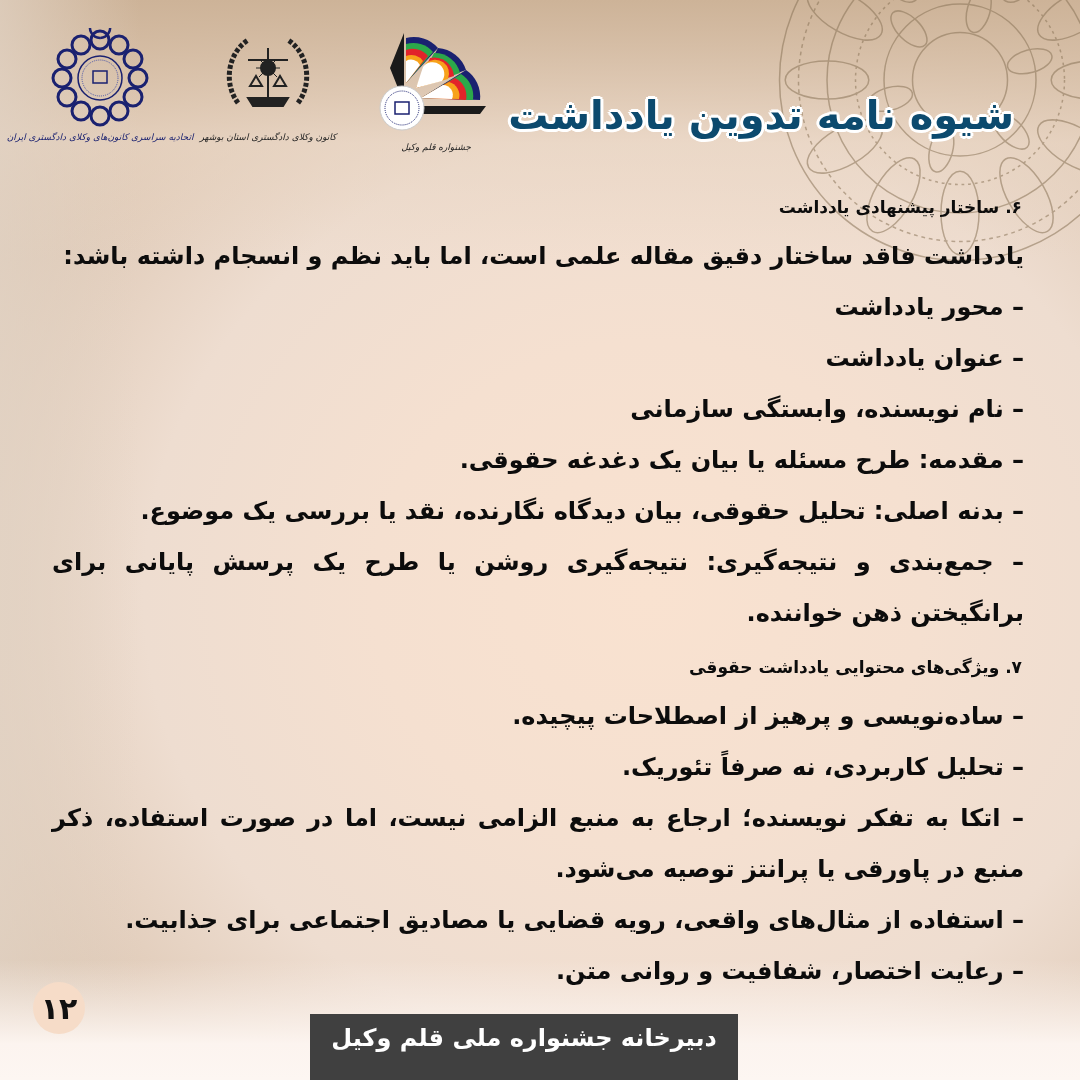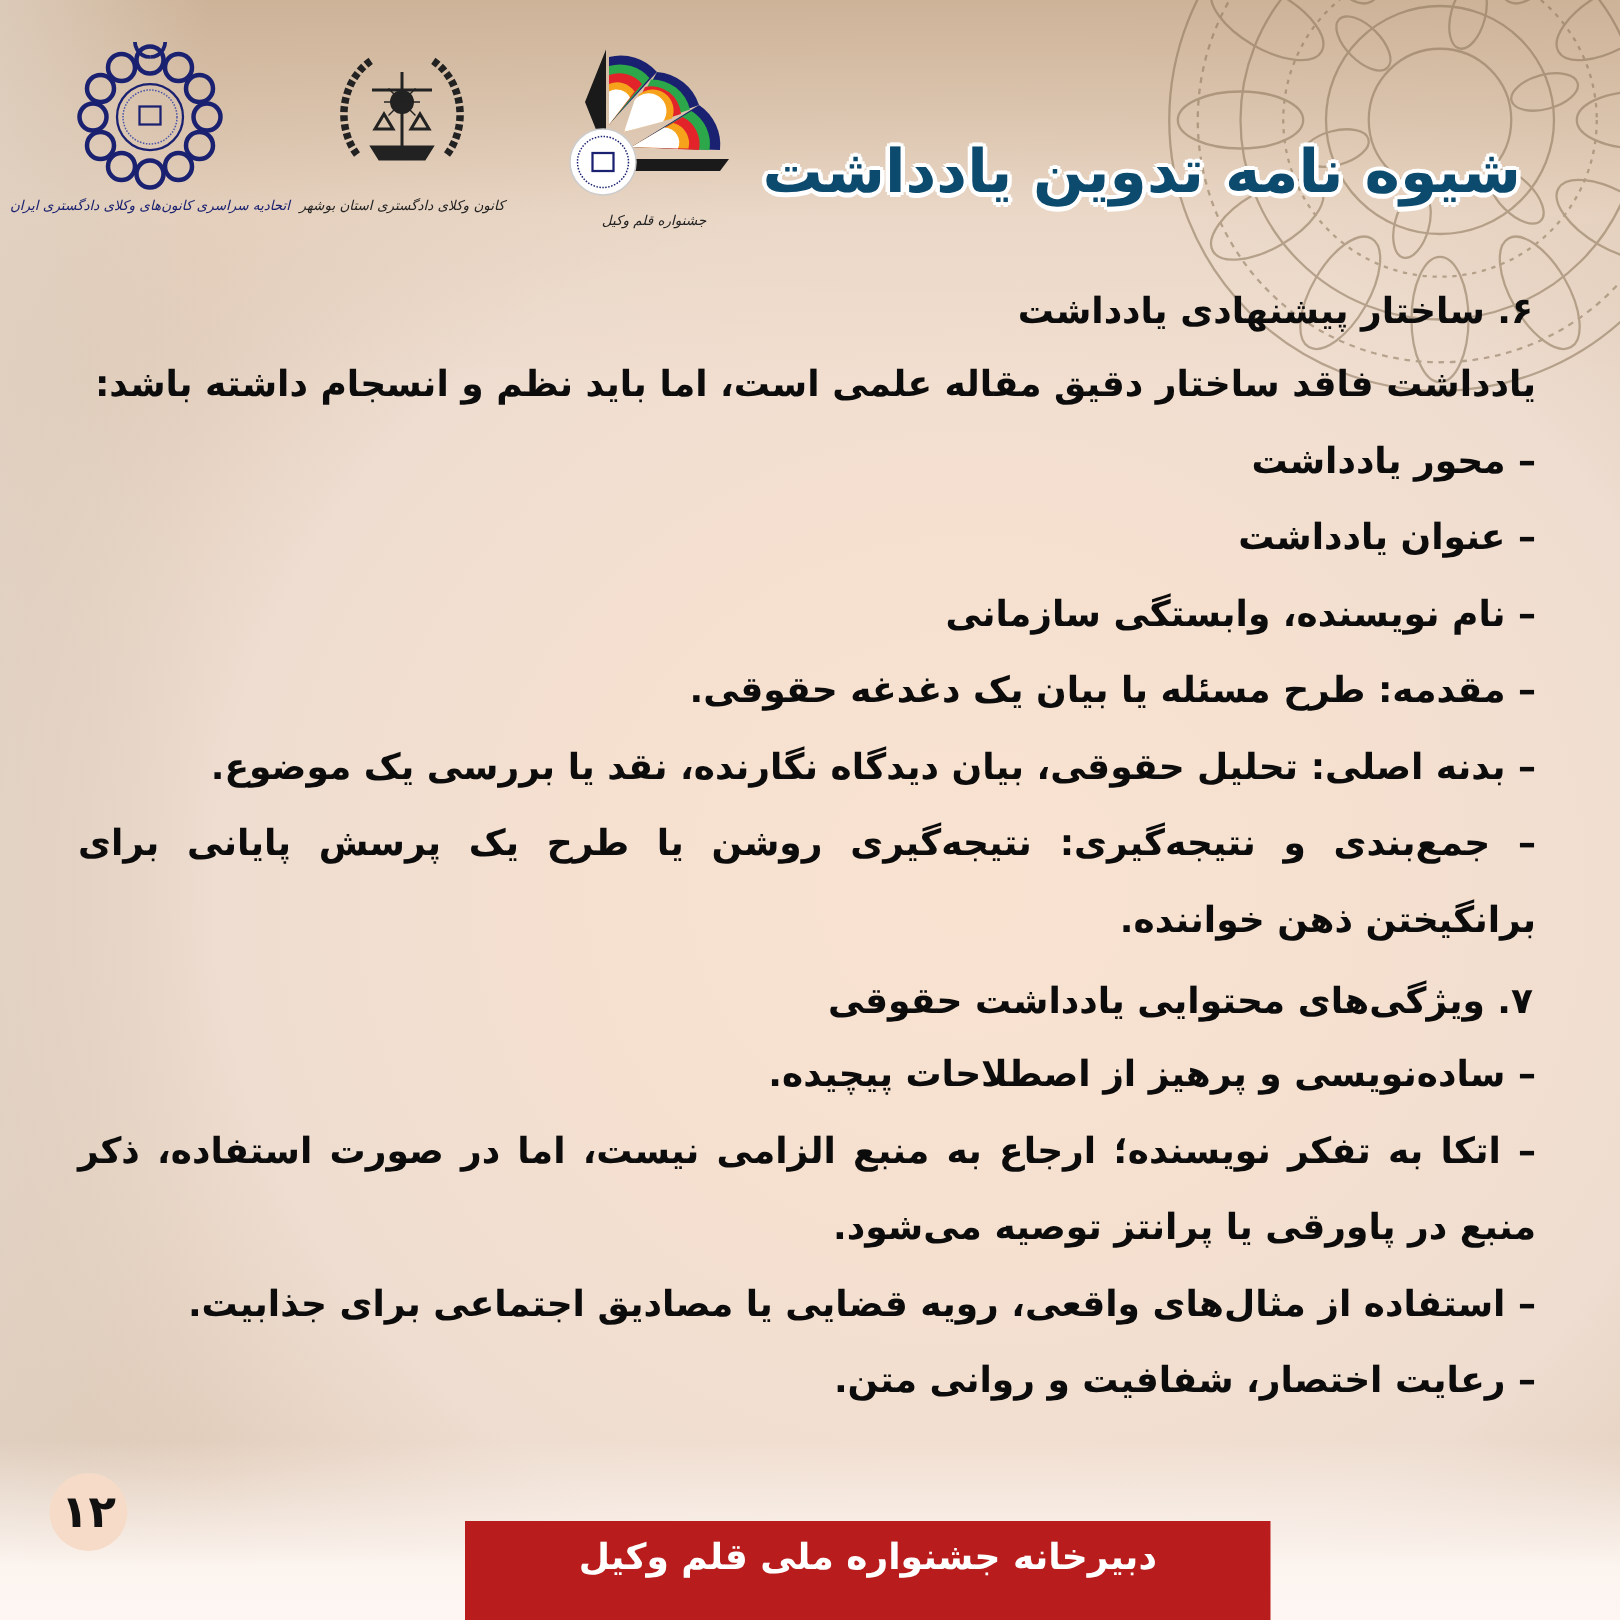--- a/index.html
+++ b/index.html
@@ -44,31 +44,31 @@
     color: #0c4a6e; direction: rtl;
     text-shadow: 2px 2px 0 #fff, -2px -2px 0 #fff, 2px -2px 0 #fff, -2px 2px 0 #fff,
                  0 3px 0 #fff, 3px 0 0 #fff, 0 -3px 0 #fff, -3px 0 0 #fff;
   }
 
   .content {
     position: absolute; right: 56px; left: 52px; top: 183px;
     direction: rtl; color: #0c0c0c;
   }
   .heading {
-    font-weight: bold; font-size: 24px; line-height: 48px; margin: 0; padding-right: 2px;
+    font-weight: bold; font-size: 17px; line-height: 48px; margin: 0; padding-right: 2px;
   }
   .para {
     font-weight: bold; font-size: 24px; line-height: 51px; margin: 0;
   }
   .para.justify { text-align: justify; text-align-last: right; }
   .gap-small { height: 4px; }
 
   .footer-bar {
-    position: absolute; left: 310px; top: 1014px; width: 537px; height: 66px;
-    background: #b91c1c; color: #ffffff;
+    position: absolute; left: 310px; top: 1014px; width: 428px; height: 66px;
+    background: #404040; color: #ffffff;
     font-weight: bold; font-size: 24px; direction: rtl;
     display: flex; align-items: flex-start; justify-content: center; padding-top: 10px; box-sizing: border-box;
   }
   .page-num {
     position: absolute; left: 33px; top: 982px; width: 52px; height: 52px; border-radius: 50%;
     background: #f6dcc8; color: #111;
     font-weight: bold; font-size: 30px; display: flex; align-items: center; justify-content: center;
   }
 </style>
 </head>
@@ -205,20 +205,21 @@
     <p class="para">– عنوان یادداشت</p>
     <p class="para">– نام نویسنده، وابستگی سازمانی</p>
     <p class="para">– مقدمه: طرح مسئله یا بیان یک دغدغه حقوقی.</p>
     <p class="para">– بدنه اصلی: تحلیل حقوقی، بیان دیدگاه نگارنده، نقد یا بررسی یک موضوع.</p>
     <p class="para justify">– جمع‌بندی و نتیجه‌گیری: نتیجه‌گیری روشن یا طرح یک پرسش پایانی برای برانگیختن ذهن خواننده.</p>
   </section>
   <div class="gap-small"></div>
   <section>
     <p class="heading">۷. ویژگی‌های محتوایی یادداشت حقوقی</p>
     <p class="para">– ساده‌نویسی و پرهیز از اصطلاحات پیچیده.</p>
+    <p class="para">– تحلیل کاربردی، نه صرفاً تئوریک.</p>
     <p class="para justify">– اتکا به تفکر نویسنده؛ ارجاع به منبع الزامی نیست، اما در صورت استفاده، ذکر منبع در پاورقی یا پرانتز توصیه می‌شود.</p>
     <p class="para">– استفاده از مثال‌های واقعی، رویه قضایی یا مصادیق اجتماعی برای جذابیت.</p>
     <p class="para">– رعایت اختصار، شفافیت و روانی متن.</p>
   </section>
 </div>
 
 <div class="footer-bar">
   <span>دبیرخانه جشنواره ملی قلم وکیل</span>
 </div>
 <div class="page-num">

